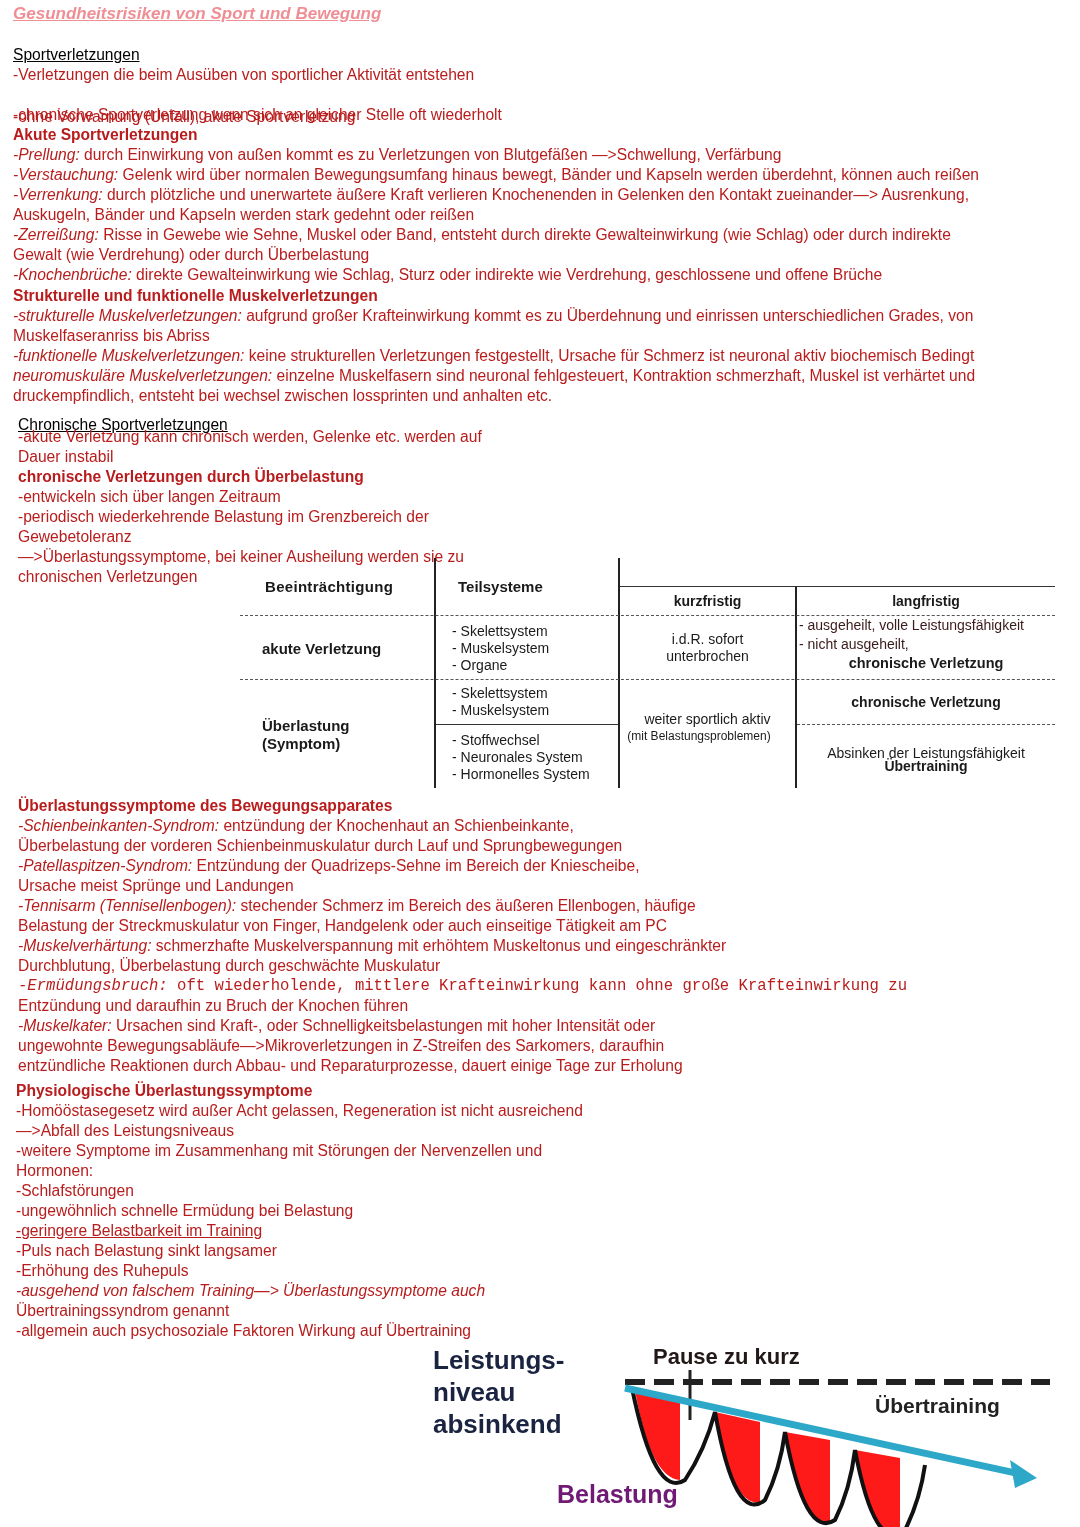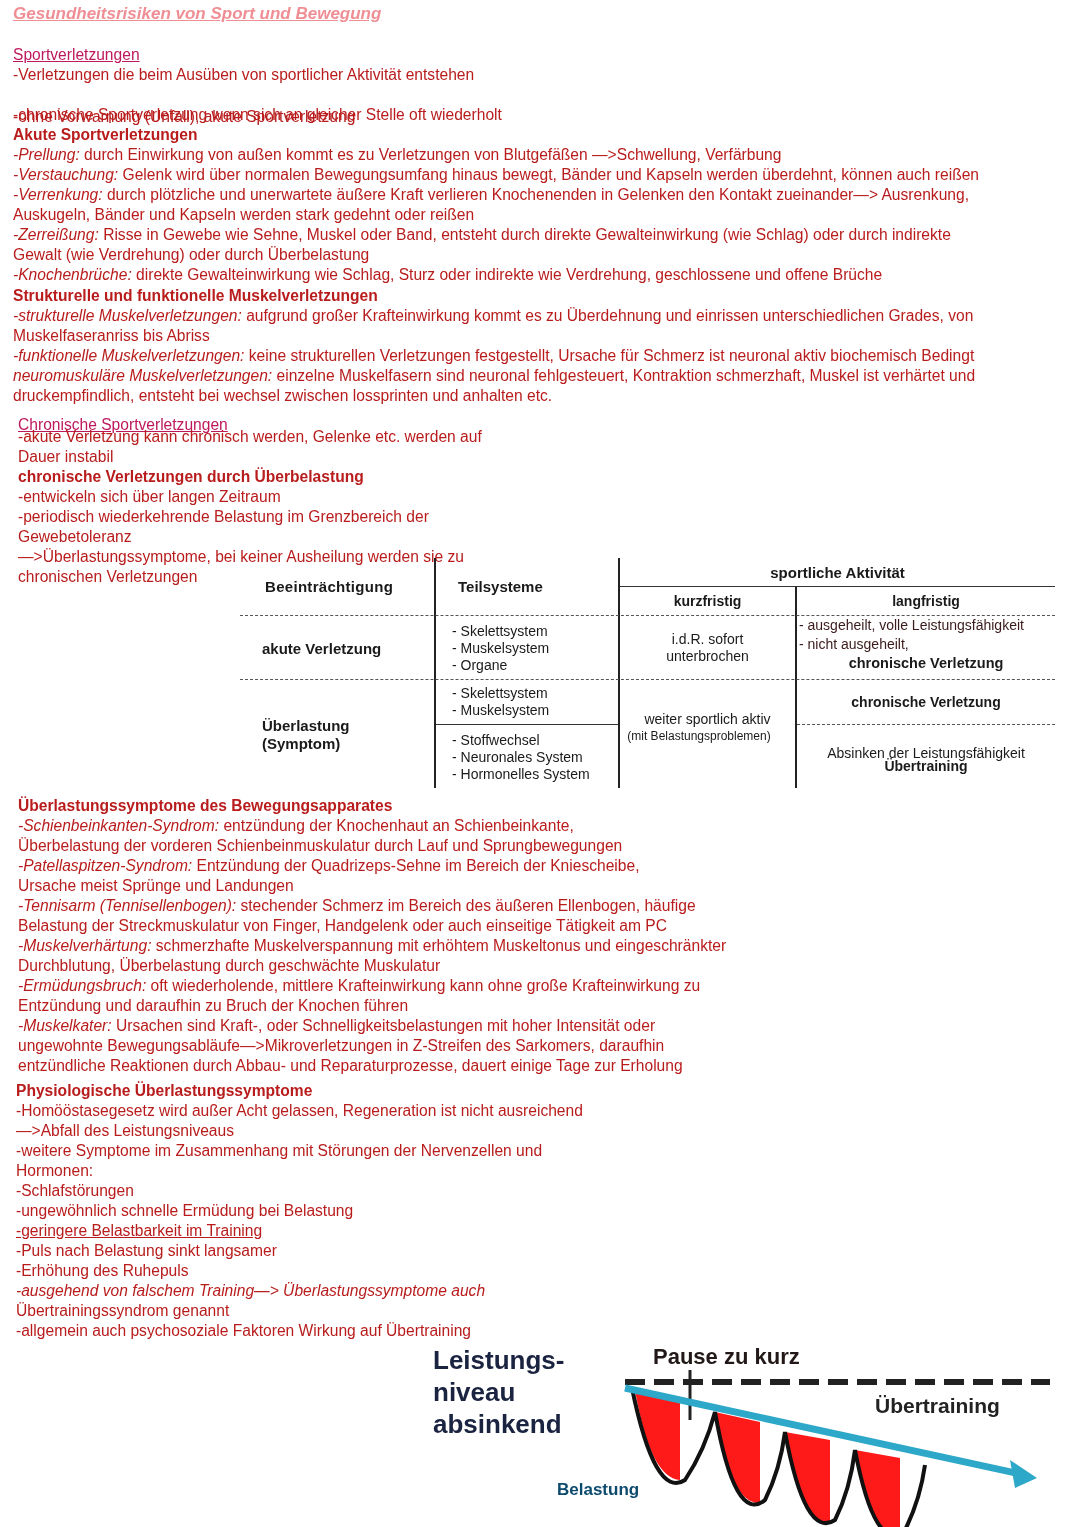--- a/index.html
+++ b/index.html
@@ -2,21 +2,21 @@
 <html><head>
 <meta charset="utf-8">
 <style>
   html, body { margin:0; padding:0; background:#ffffff; }
   body { width:1080px; height:1527px; position:relative; overflow:hidden;
          font-family:"Liberation Sans", sans-serif; color:#111; }
   .abs { position:absolute; white-space:nowrap; }
   .line { position:absolute; left:13px; font-size:15.6px; line-height:20px; white-space:nowrap; color:#b91c1c; }
   .title { position:absolute; left:13px; top:4px; font-size:17px; font-weight:bold; font-style:italic;
            color:#ef8f95; text-decoration:underline; }
-  .pink { color:#be185d; text-decoration:underline; }
+  .pink { color:#000000; text-decoration:underline; }
   .b { font-weight:bold; }
   .i { font-style:italic; }
   
   .tbl { position:absolute; left:240px; top:558px; width:815px; height:230px; font-family:"Liberation Sans", sans-serif; }
   .vl { position:absolute; width:2px; background:#222; }
   .hl { position:absolute; height:0; border-top:1.5px dashed #555; }
   .hs { position:absolute; height:0; border-top:1.5px solid #333; }
   .tc { position:absolute; font-size:14px; line-height:17px; white-space:nowrap; color:#1a1a1a; }
   .center { text-align:center; }
   
@@ -65,21 +65,20 @@
   <div class="vl" style="left:555px; top:28px; height:202px;"></div>
 
   <div class="hs" style="left:380px; width:435px; top:28px;"></div>
   <div class="hl" style="left:0; width:815px; top:57px;"></div>
   <div class="hl" style="left:0; width:815px; top:121px;"></div>
   <div class="hs" style="left:196px; width:182px; top:166px;"></div>
   <div class="hl" style="left:557px; width:258px; top:166px;"></div>
 
   <div class="tc b" style="left:25px; top:20px; font-size:15px; letter-spacing:0.3px;">Beeinträchtigung</div>
   <div class="tc b" style="left:218px; top:20px; font-size:15px;">Teilsysteme</div>
-  <div class="tc b center" style="left:380px; width:435px; top:6px; font-size:15px;">sportliche Aktivität</div>
   <div class="tc b center" style="left:380px; width:175px; top:35px;">kurzfristig</div>
   <div class="tc b center" style="left:557px; width:258px; top:35px;">langfristig</div>
 
   <div class="tc b" style="left:22px; top:82px; font-size:15px;">akute Verletzung</div>
   <div class="tc" style="left:212px; top:65px;">- Skelettsystem</div>
   <div class="tc" style="left:212px; top:82px;">- Muskelsystem</div>
   <div class="tc" style="left:212px; top:99px;">- Organe</div>
   <div class="tc center" style="left:380px; width:175px; top:73px;">i.d.R. sofort</div>
   <div class="tc center" style="left:380px; width:175px; top:90px;">unterbrochen</div>
   <div class="tc" style="left:559px; top:59px; color:#3a1a1a;">- ausgeheilt, volle Leistungsfähigkeit</div>
@@ -102,21 +101,21 @@
 
 <div class="line b" style="top:796px; left:18px;">Überlastungssymptome des Bewegungsapparates</div>
 <div class="line" style="top:816px; left:18px;"><span class="i">-Schienbeinkanten-Syndrom:</span><span> entzündung der Knochenhaut an Schienbeinkante,</span></div>
 <div class="line" style="top:836px; left:18px;">Überbelastung der vorderen Schienbeinmuskulatur durch Lauf und Sprungbewegungen</div>
 <div class="line" style="top:856px; left:18px;"><span class="i">-Patellaspitzen-Syndrom:</span><span> Entzündung der Quadrizeps-Sehne im Bereich der Kniescheibe,</span></div>
 <div class="line" style="top:876px; left:18px;">Ursache meist Sprünge und Landungen</div>
 <div class="line" style="top:896px; left:18px;"><span class="i">-Tennisarm (Tennisellenbogen):</span><span> stechender Schmerz im Bereich des äußeren Ellenbogen, häufige</span></div>
 <div class="line" style="top:916px; left:18px;">Belastung der Streckmuskulatur von Finger, Handgelenk oder auch einseitige Tätigkeit am PC</div>
 <div class="line" style="top:936px; left:18px;"><span class="i">-Muskelverhärtung:</span><span> schmerzhafte Muskelverspannung mit erhöhtem Muskeltonus und eingeschränkter</span></div>
 <div class="line" style="top:956px; left:18px;">Durchblutung, Überbelastung durch geschwächte Muskulatur</div>
-<div class="line" style="top:976px; left:18px;"><span class="i">-Ermüdungsbruch:</span><span> oft wiederholende, mittlere Krafteinwirkung kann ohne große Krafteinwirkung zu</span></div>
+<div class="line" style="top:976px; left:18px;font-family:Liberation Mono, monospace;"><span class="i">-Ermüdungsbruch:</span><span> oft wiederholende, mittlere Krafteinwirkung kann ohne große Krafteinwirkung zu</span></div>
 <div class="line" style="top:996px; left:18px;">Entzündung und daraufhin zu Bruch der Knochen führen</div>
 <div class="line" style="top:1016px; left:18px;"><span class="i">-Muskelkater:</span><span> Ursachen sind Kraft-, oder Schnelligkeitsbelastungen mit hoher Intensität oder</span></div>
 <div class="line" style="top:1036px; left:18px;">ungewohnte Bewegungsabläufe—&gt;Mikroverletzungen in Z-Streifen des Sarkomers, daraufhin</div>
 <div class="line" style="top:1056px; left:18px;">entzündliche Reaktionen durch Abbau- und Reparaturprozesse, dauert einige Tage zur Erholung</div>
 
 <div class="line b" style="top:1081px; left:16px;">Physiologische Überlastungssymptome</div>
 <div class="line" style="top:1101px; left:16px;">-Homööstasegesetz wird außer Acht gelassen, Regeneration ist nicht ausreichend</div>
 <div class="line" style="top:1121px; left:16px;">—&gt;Abfall des Leistungsniveaus</div>
 <div class="line" style="top:1141px; left:16px;">-weitere Symptome im Zusammenhang mit Störungen der Nervenzellen und</div>
 <div class="line" style="top:1161px; left:16px;">Hormonen:</div>
@@ -144,14 +143,14 @@
     <path d="M207,48 Q230,160 260,140 Q280,110 290,72 Q310,185 340,160 Q355,130 360,92 Q380,200 410,180 Q425,150 430,110 Q450,215 480,190 Q495,160 500,125" fill="none" stroke="#111" stroke-width="4"></path>
 
     <line x1="200" y1="48" x2="600" y2="135" stroke="#2ea8c8" stroke-width="7"></line>
     <polygon points="612,138 585,120 590,148" fill="#2ea8c8"></polygon>
   </svg>
   <div class="abs b" style="left:8px; top:4px; font-size:26px; line-height:32px; color:#1a2340;">Leistungs-</div>
   <div class="abs b" style="left:8px; top:36px; font-size:26px; line-height:32px; color:#1a2340;">niveau</div>
   <div class="abs b" style="left:8px; top:68px; font-size:26px; line-height:32px; color:#1a2340;">absinkend</div>
   <div class="abs b" style="left:228px; top:4px; font-size:22px; color:#221818;">Pause zu kurz</div>
   <div class="abs b" style="left:450px; top:54px; font-size:21px; color:#222;">Übertraining</div>
-  <div class="abs b" style="left:132px; top:140px; font-size:17px; color:#0c4a6e;">Belastung</div>
+  <div class="abs b" style="left:132px; top:140px; font-size:25px; color:#701a75;">Belastung</div>
 </div>
 
 </body></html>

